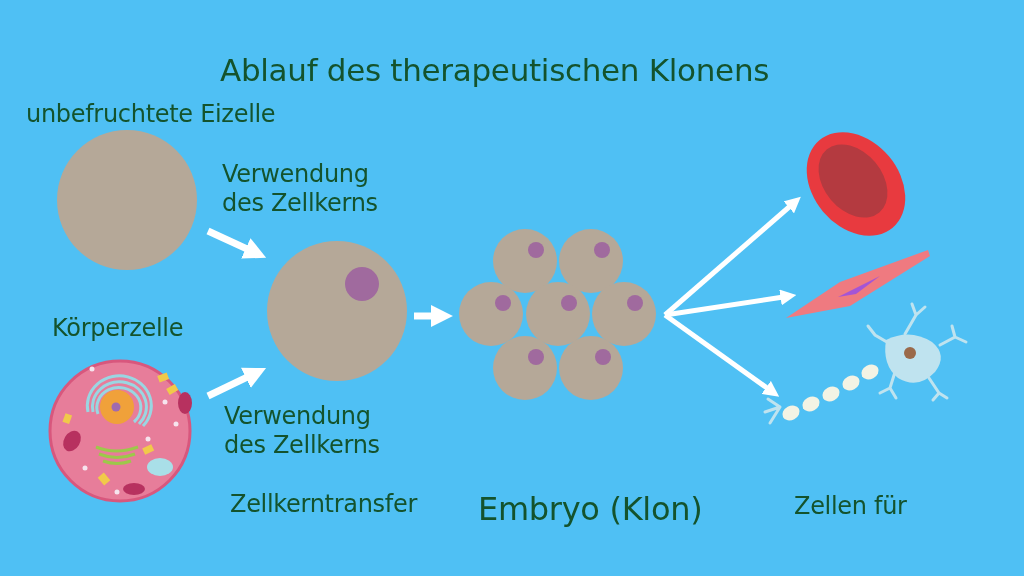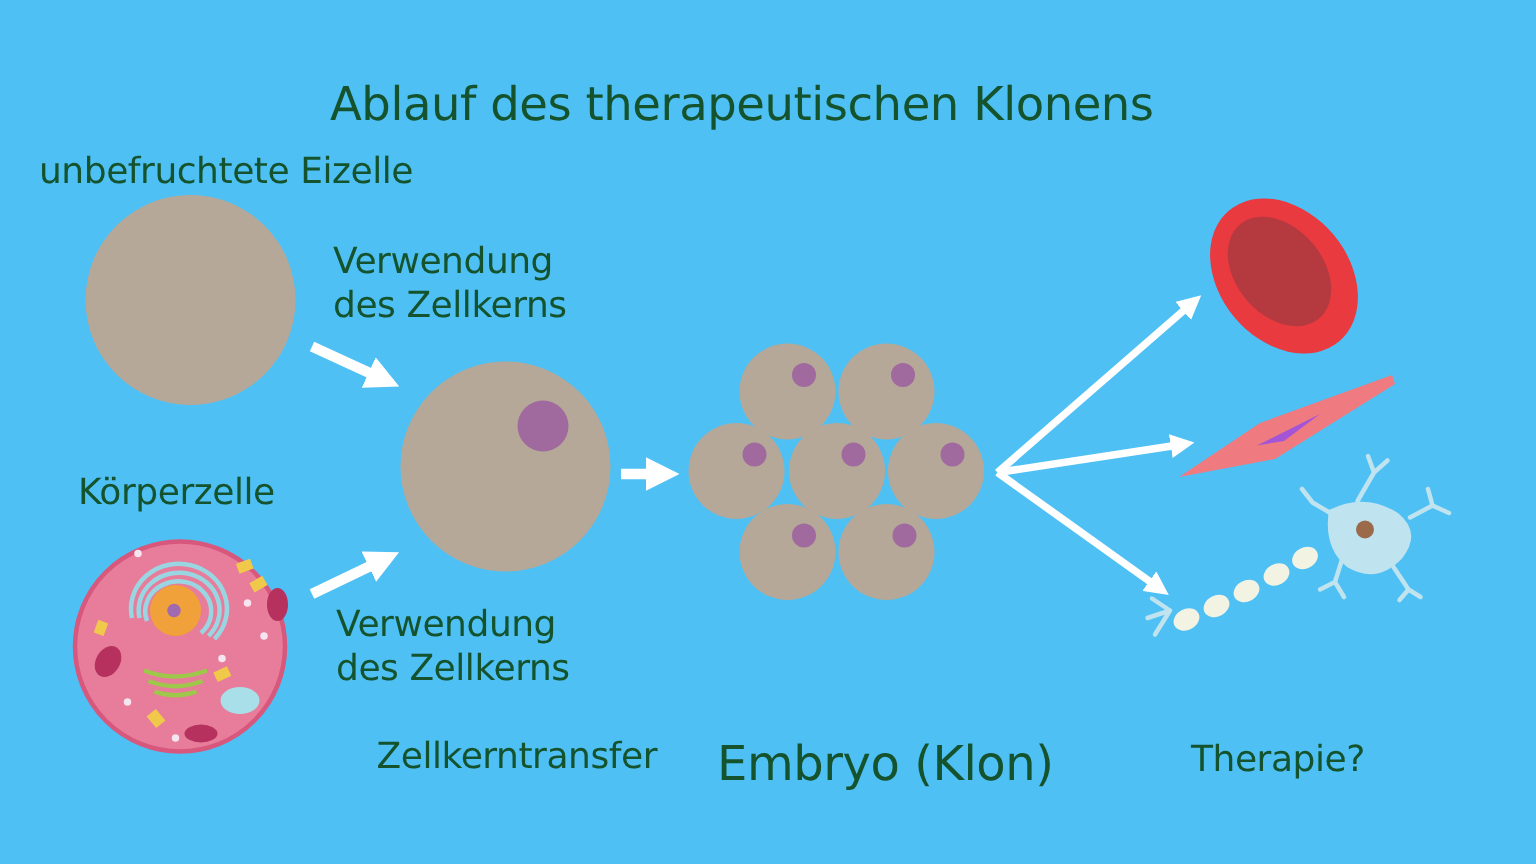--- a/index.html
+++ b/index.html
@@ -12,21 +12,21 @@
   .canvas { position: absolute; left: 0; top: 0; width: 1024px; height: 576px; }
   .lbl {
     position: absolute; color: #14532d; font-weight: normal;
     line-height: 1.2; white-space: nowrap; letter-spacing: -0.3px;
   }
   .title { left: 220px; top: 52px; font-size: 31px; }
   .l-egg { left: 26px; top: 100px; font-size: 24px; text-align: center; }
   .l-remove { left: 222px; top: 160px; font-size: 24px; }
   .l-body { left: 52px; top: 314px; font-size: 24px; }
   .l-use { left: 224px; top: 402px; font-size: 24px; }
-  .l-transfer { left: 230px; top: 490px; font-size: 24px; margin-left: 21px; }
+  .l-transfer { left: 230px; top: 490px; font-size: 24px; }
   .l-embryo { left: 478px; top: 490px; font-size: 32px; }
   .l-therapy { left: 794px; top: 492px; font-size: 24px; }
   .multiline span { display: block; }
 </style>
 </head>
 <body>
 
 <svg class="canvas" viewBox="0 0 1024 576" xmlns="http://www.w3.org/2000/svg">
   <defs>
     <marker id="ah" viewBox="0 0 10 10" refX="6" refY="5" markerWidth="3.2" markerHeight="3.2" orient="auto">
@@ -158,14 +158,14 @@
   <span>des Zellkerns</span>
 </div>
 <div class="lbl l-body">Körperzelle</div>
 <div class="lbl l-use multiline">
   <span>Verwendung</span>
   <span>des Zellkerns</span>
 </div>
 <div class="lbl l-transfer">Zellkerntransfer</div>
 <div class="lbl l-embryo">Embryo (Klon)</div>
 <div class="lbl l-therapy multiline">
-  <span>Therapie?</span>
+  <span>Zellen für</span>
 </div>
 
 </body></html>

